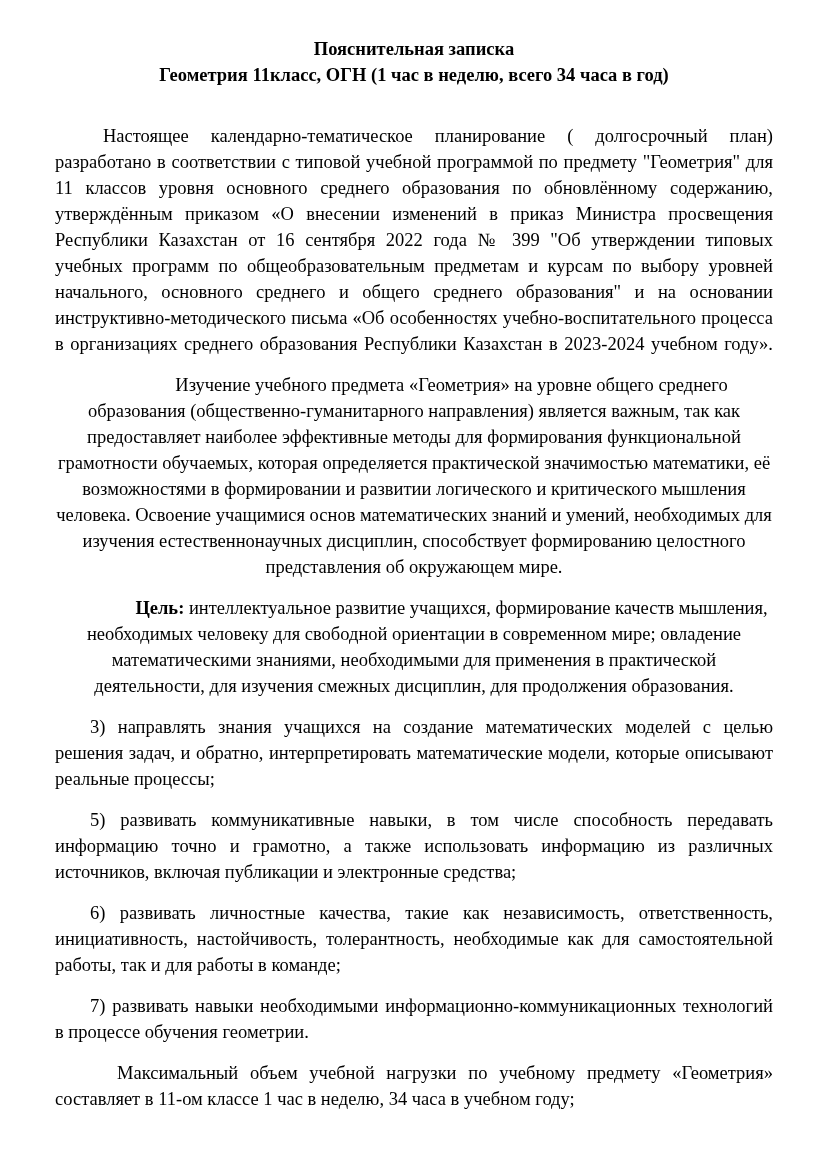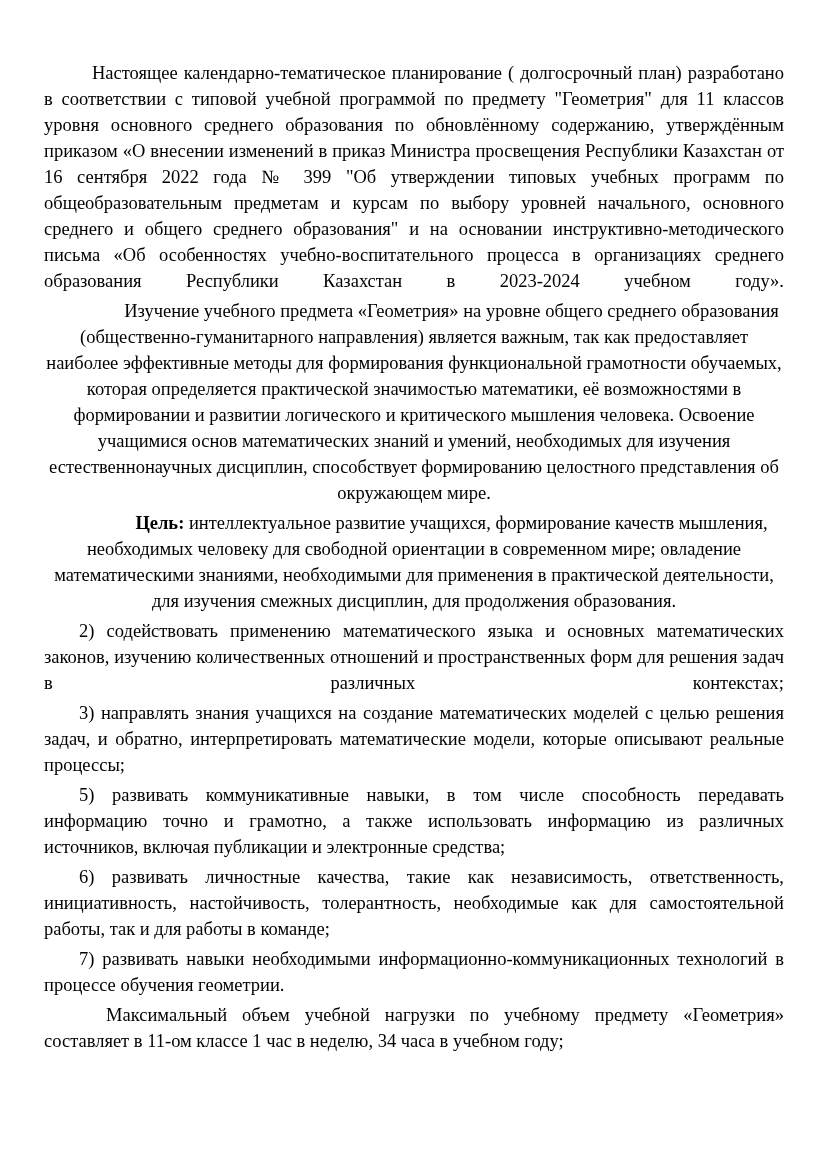--- a/index.html
+++ b/index.html
@@ -36,21 +36,21 @@
   }
   .doc-title .line {
     display: block;
   }
   .title-gap {
     height: 20px;
   }
 
   
   p.para {
-    margin: 4px;
+    margin: 15px;
     font-size: 18.5px;
     line-height: 26px;
     text-align: justify;
     text-justify: inter-word;
     text-indent: 48px;
     hyphens: none;
   }
   p.para.wide-indent {
     text-indent: 62px;
   }
@@ -76,32 +76,35 @@
   p.para.force-justify {
     text-align-last: justify;
   }
 </style>
 </head>
 <body>
 
 <div class="page">
   <div class="content">
 
+    <h1 class="doc-title">
+      <span class="line">Пояснительная записка</span>
+      <span class="line">Геометрия 11класс, ОГН (1 час в неделю, всего 34 часа в год)</span>
+    </h1>
 
     <div class="title-gap"></div>
 
     <p class="para force-justify">Настоящее календарно-тематическое планирование ( долгосрочный план) разработано в соответствии с типовой учебной программой по предмету "Геометрия" для 11 классов уровня основного среднего образования по обновлённому содержанию, утверждённым приказом «О внесении изменений в приказ Министра просвещения Республики Казахстан от 16 сентября 2022 года № 399 "Об утверждении типовых учебных программ по общеобразовательным предметам и курсам по выбору уровней начального, основного среднего и общего среднего образования" и на основании инструктивно-методического письма «Об особенностях учебно-воспитательного процесса в организациях среднего образования Республики Казахстан в 2023-2024 учебном году».</p>
 
     <p class="para ragged ragged-lead">Изучение учебного предмета «Геометрия» на уровне общего среднего образования (общественно-гуманитарного направления) является важным, так как предоставляет наиболее эффективные методы для формирования функциональной грамотности обучаемых, которая определяется практической значимостью математики, её возможностями в формировании и развитии логического и критического мышления человека. Освоение учащимися основ математических знаний и умений, необходимых для изучения естественнонаучных дисциплин, способствует формированию целостного представления об окружающем мире.</p>
 
     <p class="para ragged ragged-lead"><b>Цель:</b> <span>интеллектуальное развитие учащихся, формирование качеств мышления, необходимых человеку для свободной ориентации в современном мире; овладение математическими знаниями, необходимыми для применения в практической деятельности, для изучения смежных дисциплин, для продолжения образования.</span></p>
 
 
 
-    <p class="para list-item force-justify"><span class="num">2)</span> <span>содействовать применению математического языка и основных математических законов, изучению количественных отношений и пространственных форм для решения задач в различных контекстах;</span></p>
 
     <p class="para list-item"><span class="num">3)</span> <span>направлять знания учащихся на создание математических моделей с целью решения задач, и обратно, интерпретировать математические модели, которые описывают реальные процессы;</span></p>
 
 
     <p class="para list-item"><span class="num">5)</span> <span>развивать коммуникативные навыки, в том числе  способность передавать информацию точно и грамотно, а также использовать информацию из различных источников, включая публикации и электронные средства;</span></p>
 
     <p class="para list-item"><span class="num">6)</span> <span>развивать личностные качества, такие как независимость, ответственность, инициативность, настойчивость, толерантность, необходимые как для самостоятельной работы, так и для работы в команде;</span></p>
 
     <p class="para list-item"><span class="num">7)</span> <span>развивать навыки необходимыми информационно-коммуникационных технологий в процессе обучения геометрии.</span></p>
 

